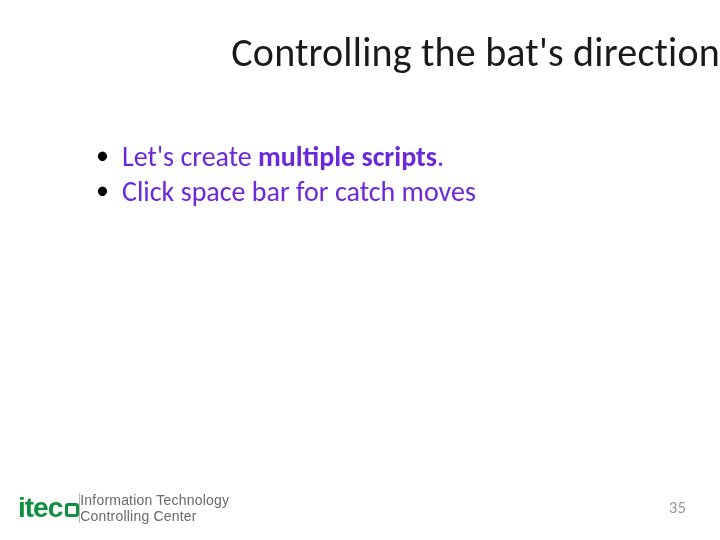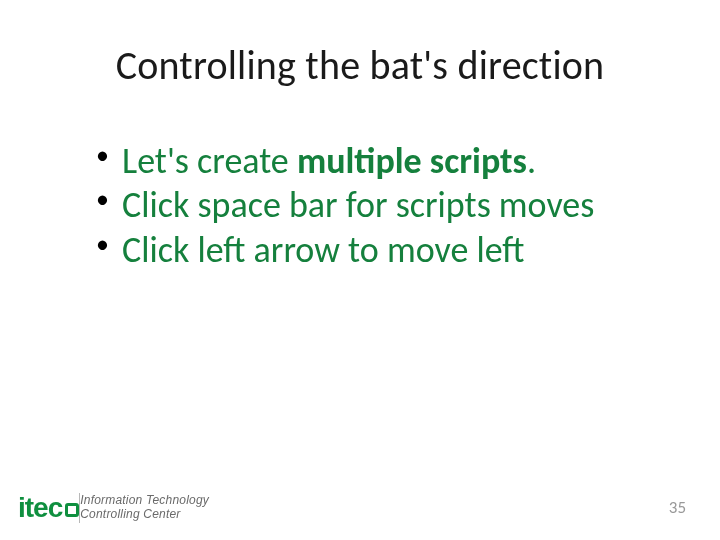--- a/index.html
+++ b/index.html
@@ -17,35 +17,34 @@
     width: 720px;
     height: 540px;
     position: relative;
     box-sizing: border-box;
   }
   .title {
     position: absolute;
     top: 28px;
     left: 0;
     right: 0;
-    text-align: center;
+    text-align: right;
     font-size: 40px;
     font-weight: 400;
     letter-spacing: 0.2px;
     color: #1a1a1a;
-    margin-top: 13px;
   }
   .body {
     position: absolute;
     top: 140px;
     left: 88px;
     right: 60px;
-    font-size: 36px;
+    font-size: 28px;
     line-height: 1.18;
-    color: #15803d;
+    color: #6d28d9;
   }
   .body ul {
     list-style: none;
     margin: 0;
     padding: 0;
   }
   .body li {
     position: relative;
     padding-left: 34px;
     margin: 0 0 2px 0;
@@ -86,26 +85,25 @@
     position: relative;
     top: 2px;
     box-sizing: border-box;
   }
   .logo-divider {
     width: 1px;
     height: 30px;
     background: #b8b8b8;
   }
   .logo-text {
-    font-size: 12px;
+    font-size: 14px;
     line-height: 1.15;
     color: #6a6a6a;
     font-family: Arial, sans-serif;
     letter-spacing: 0.2px;
-    font-style: italic;
   }
   .pagenum {
     position: absolute;
     right: 34px;
     bottom: 22px;
     font-size: 17px;
     color: #999;
   }
 </style>
 </head>
@@ -114,24 +112,21 @@
 <div class="slide">
 
   <div class="title">Controlling the bat's direction</div>
 
   <div class="body">
     <ul>
       <li>
         <span>Let's create </span><span class="b">multiple scripts</span><span>.</span>
       </li>
       <li>
-        <span>Click space bar for scripts moves</span>
-      </li>
-      <li>
-        <span>Click left arrow to move left</span>
+        <span>Click space bar for catch moves</span>
       </li>
     </ul>
   </div>
 
   <div class="logo">
     <div class="logo-mark">
       <span>itec</span>
         <span class="logo-dot"></span>
     </div>
     <div class="logo-divider"></div>

